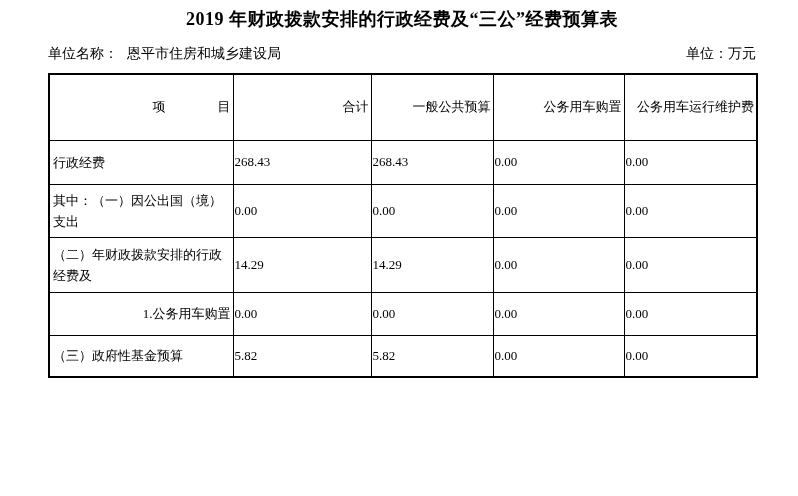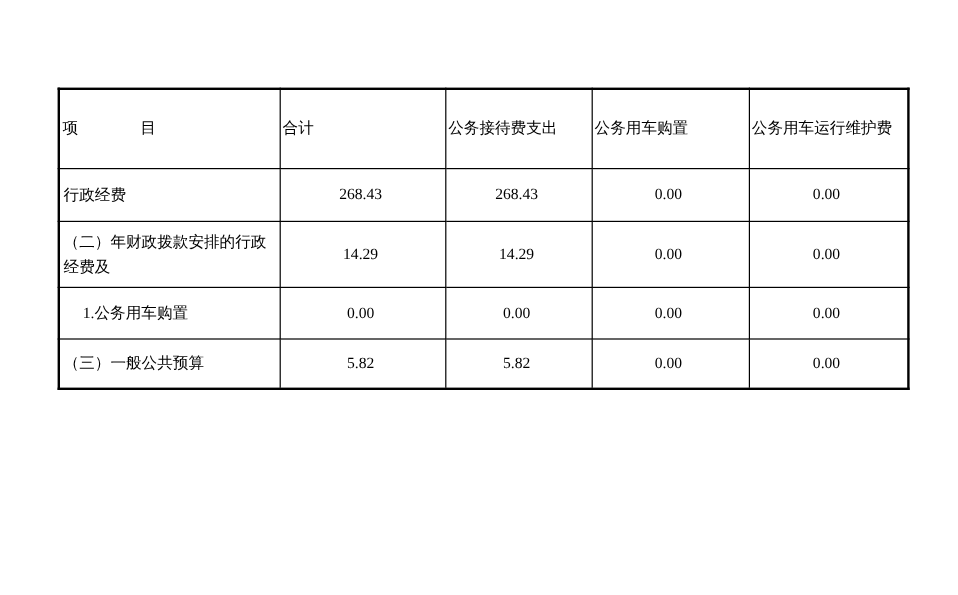--- a/index.html
+++ b/index.html
@@ -51,84 +51,98 @@
     box-sizing: border-box;
   }
   #budget-table { border: 2px solid #000; }
   #budget-table th, #budget-table td {
     border: 1px solid #000;
     vertical-align: middle;
     overflow: hidden;
   }
   #budget-table th {
     font-weight: normal;
-    text-align: left;
+    text-align: right;
     white-space: pre;
     padding: 0 2px;
   }
   #budget-table td.lbl {
     text-align: left;
     padding: 2px 2px 2px 3px;
     line-height: 21px;
   }
-  #budget-table td.lbl.ind { padding-left: 19px; }
+  #budget-table td.lbl.ind { padding-left: 32px; text-align: right; }
   #budget-table td.num {
-    text-align: center;
+    text-align: left;
     padding-right: 4px;
     white-space: nowrap;
   }
 </style>
 </head>
 <body>
 
 <div id="page">
 
+  <div id="title">2019 年财政拨款安排的行政经费及“三公”经费预算表</div>
 
+  <div id="meta">
+    <div>
+      <span>单位名称：</span><span class="unit-name-value">恩平市住房和城乡建设局</span>
+    </div>
+    <div>单位：万元</div>
+  </div>
 
   <table id="budget-table">
     <colgroup>
       <col style="width:184px">
       <col style="width:138px">
       <col style="width:122px">
       <col style="width:131px">
       <col style="width:133px">
     </colgroup>
     <thead>
       <tr style="height:66px">
         <th>项　　　　目</th>
         <th>合计</th>
-        <th>公务接待费支出</th>
+        <th>一般公共预算</th>
         <th>公务用车购置</th>
         <th>公务用车运行维护费</th>
       </tr>
     </thead>
     <tbody>
       <tr style="height:44px">
         <td class="lbl">行政经费</td>
         <td class="num">268.43</td>
         <td class="num">268.43</td>
+        <td class="num">0.00</td>
+        <td class="num">0.00</td>
+      </tr>
+      <tr style="height:53px">
+        <td class="lbl">其中：（一）因公出国（境）支出</td>
+        <td class="num">0.00</td>
+        <td class="num">0.00</td>
         <td class="num">0.00</td>
         <td class="num">0.00</td>
       </tr>
       <tr style="height:55px">
         <td class="lbl">（二）年财政拨款安排的行政经费及</td>
         <td class="num">14.29</td>
         <td class="num">14.29</td>
         <td class="num">0.00</td>
         <td class="num">0.00</td>
       </tr>
       <tr style="height:43px">
         <td class="lbl ind">1.公务用车购置</td>
         <td class="num">0.00</td>
         <td class="num">0.00</td>
         <td class="num">0.00</td>
         <td class="num">0.00</td>
       </tr>
       <tr style="height:42px">
-        <td class="lbl">（三）一般公共预算</td>
+        <td class="lbl">（三）政府性基金预算</td>
         <td class="num">5.82</td>
         <td class="num">5.82</td>
         <td class="num">0.00</td>
         <td class="num">0.00</td>
       </tr>
     </tbody>
   </table>
 
 </div>
 

